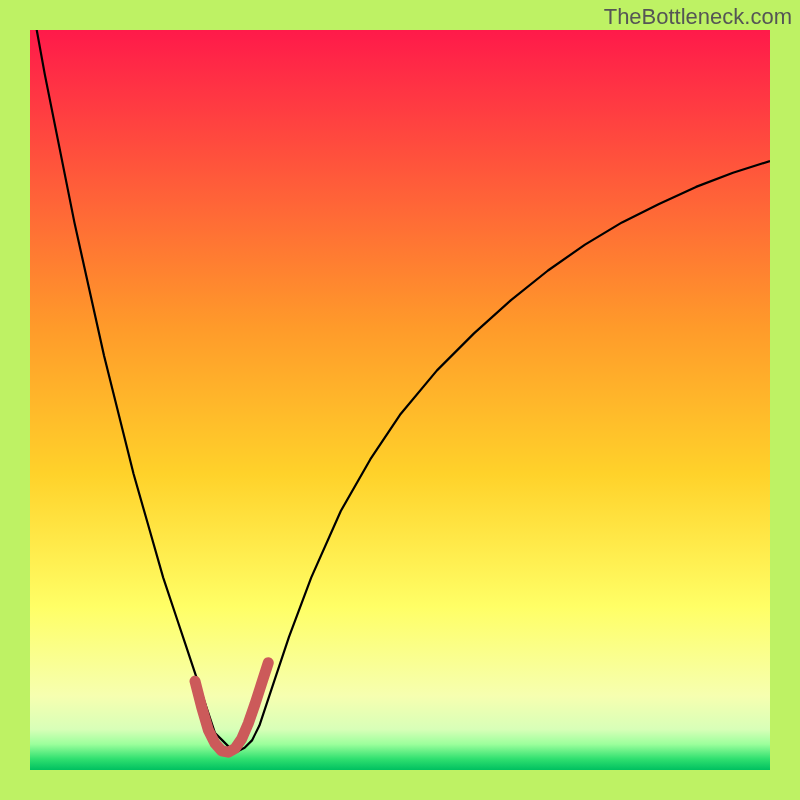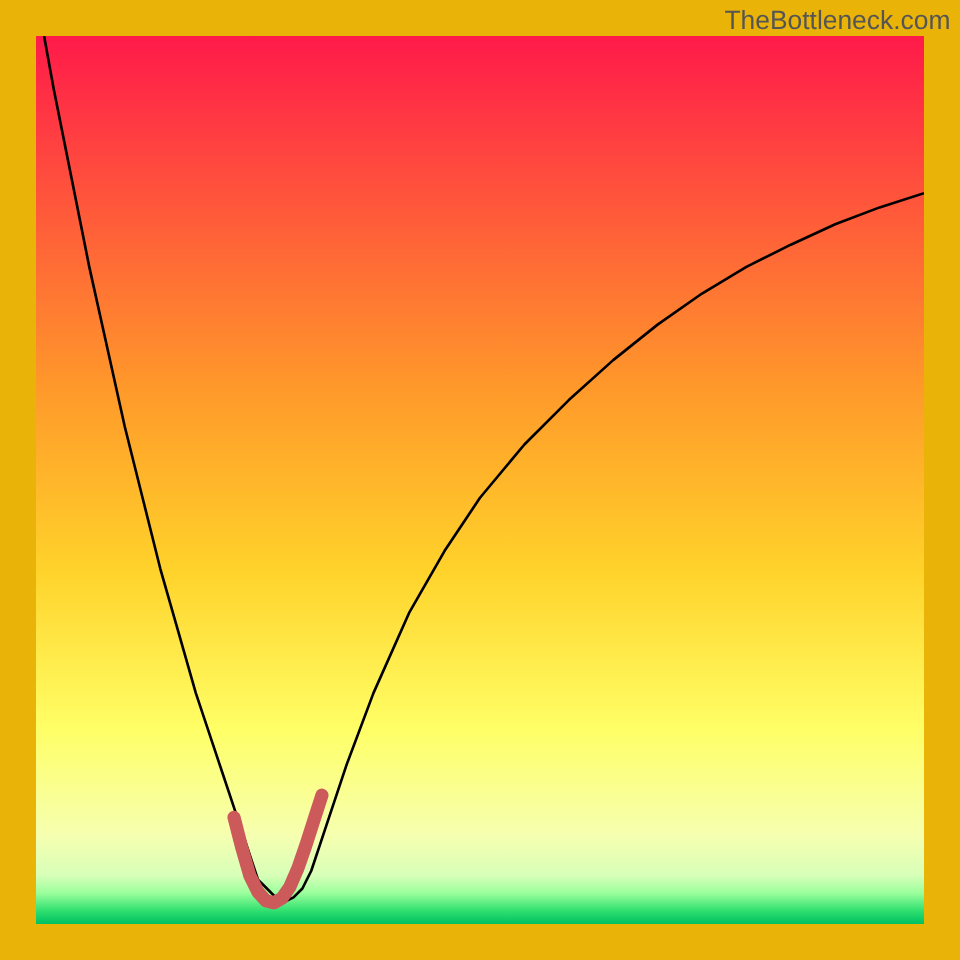--- a/index.html
+++ b/index.html
@@ -10,21 +10,21 @@
     background: #000;
     font-family: Arial, Helvetica, sans-serif;
     overflow: hidden;
   }
   .frame {
     position: absolute;
     left: 0;
     top: 0;
     width: 800px;
     height: 800px;
-    background: #eab308;
+    background: #bef264;
   }
   .plot {
     position: absolute;
     left: 30px;
     top: 30px;
     width: 740px;
     height: 740px;
     overflow: hidden;
   }
   .watermark {

